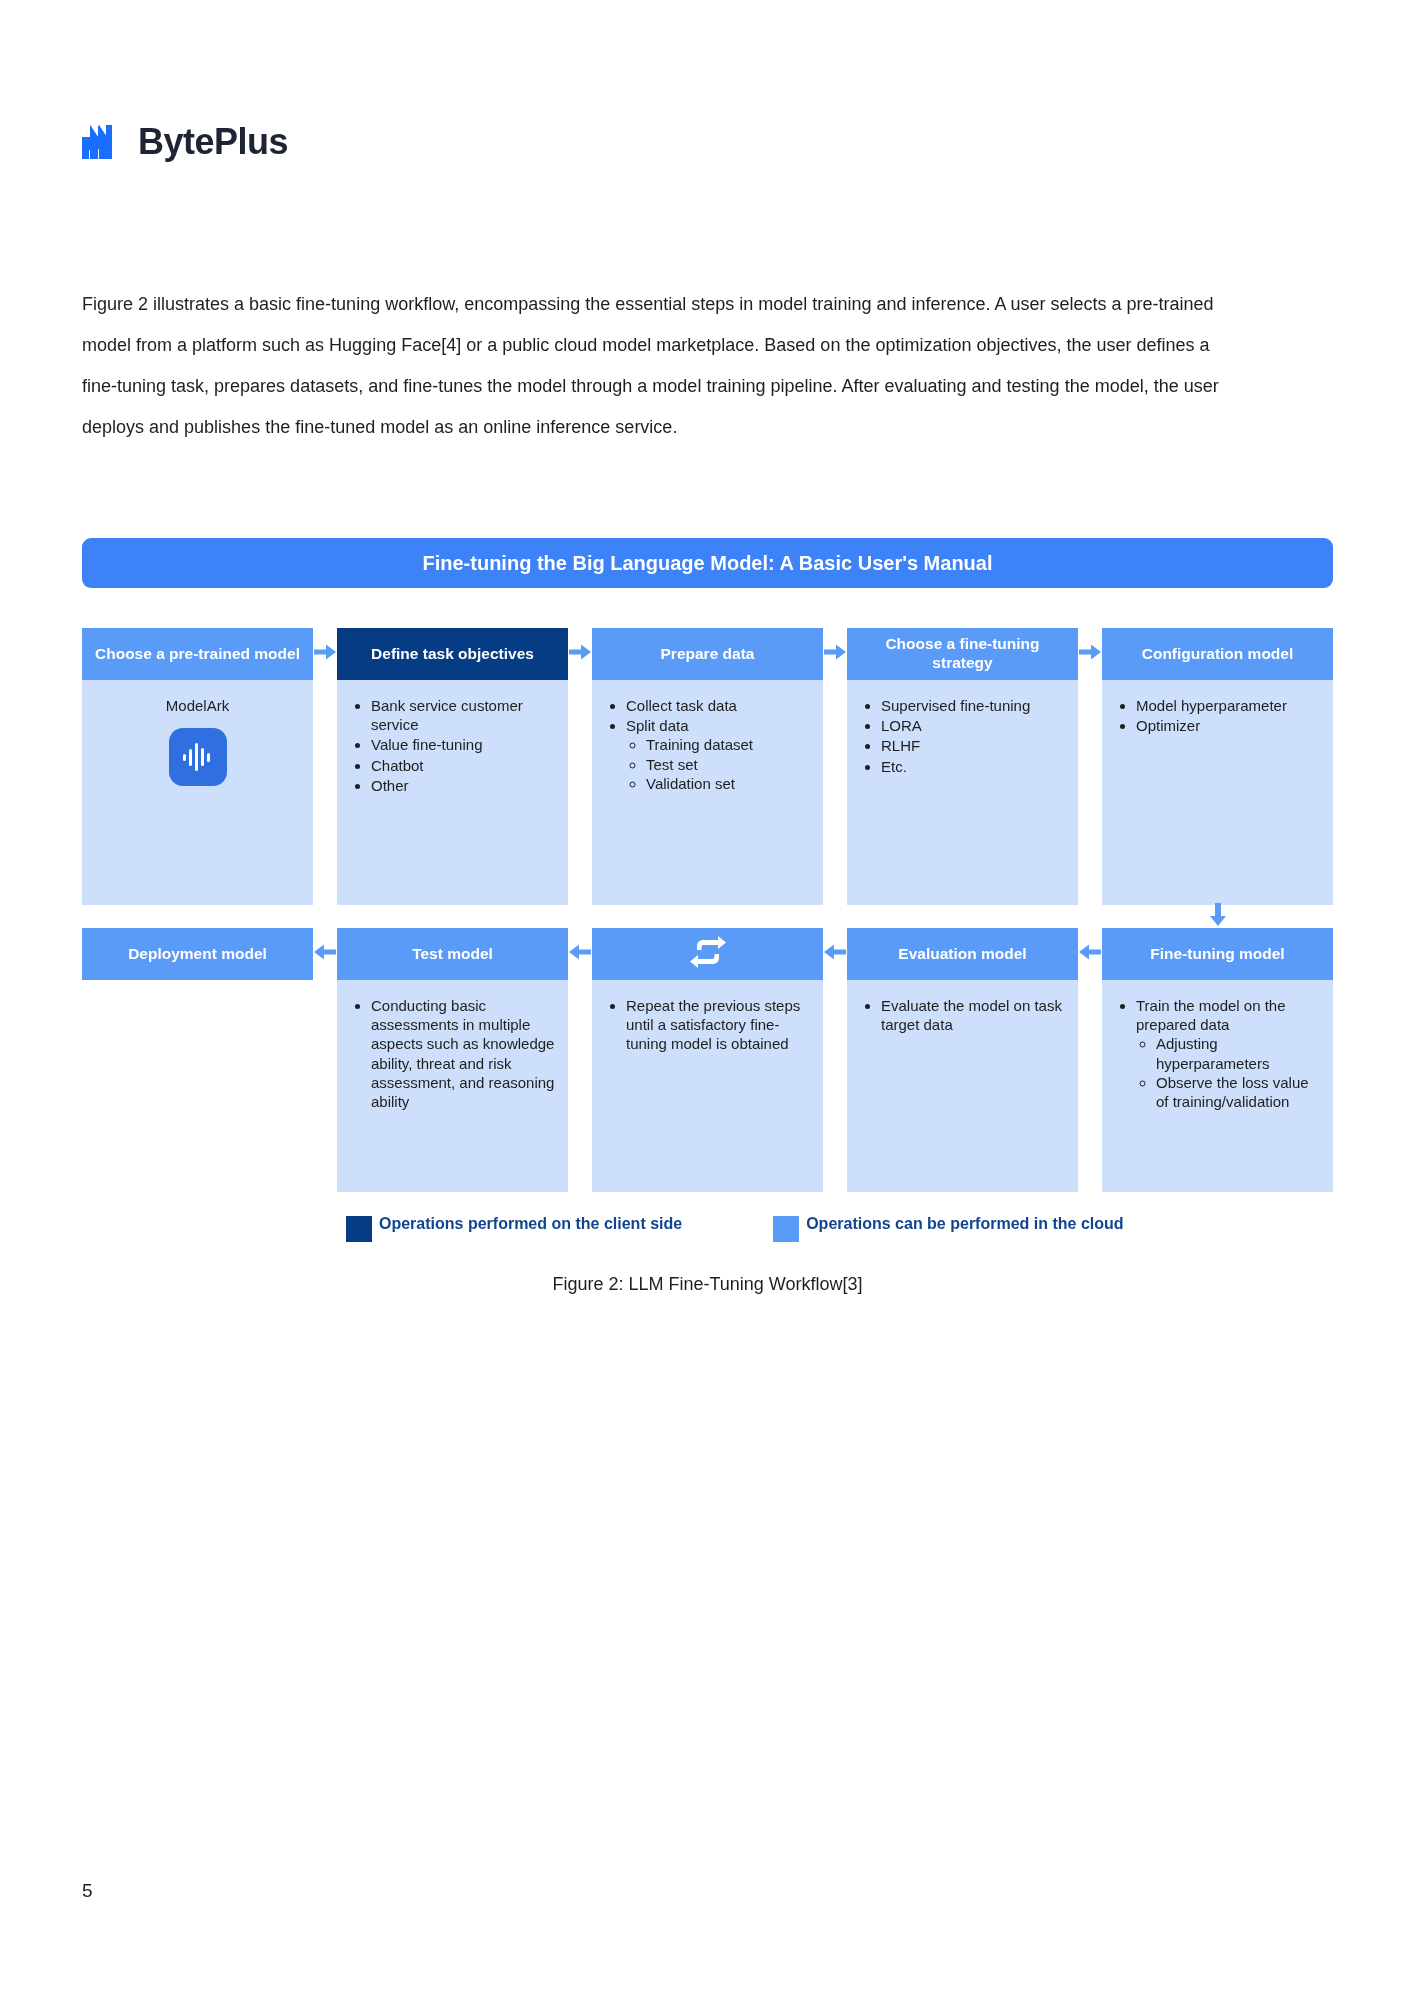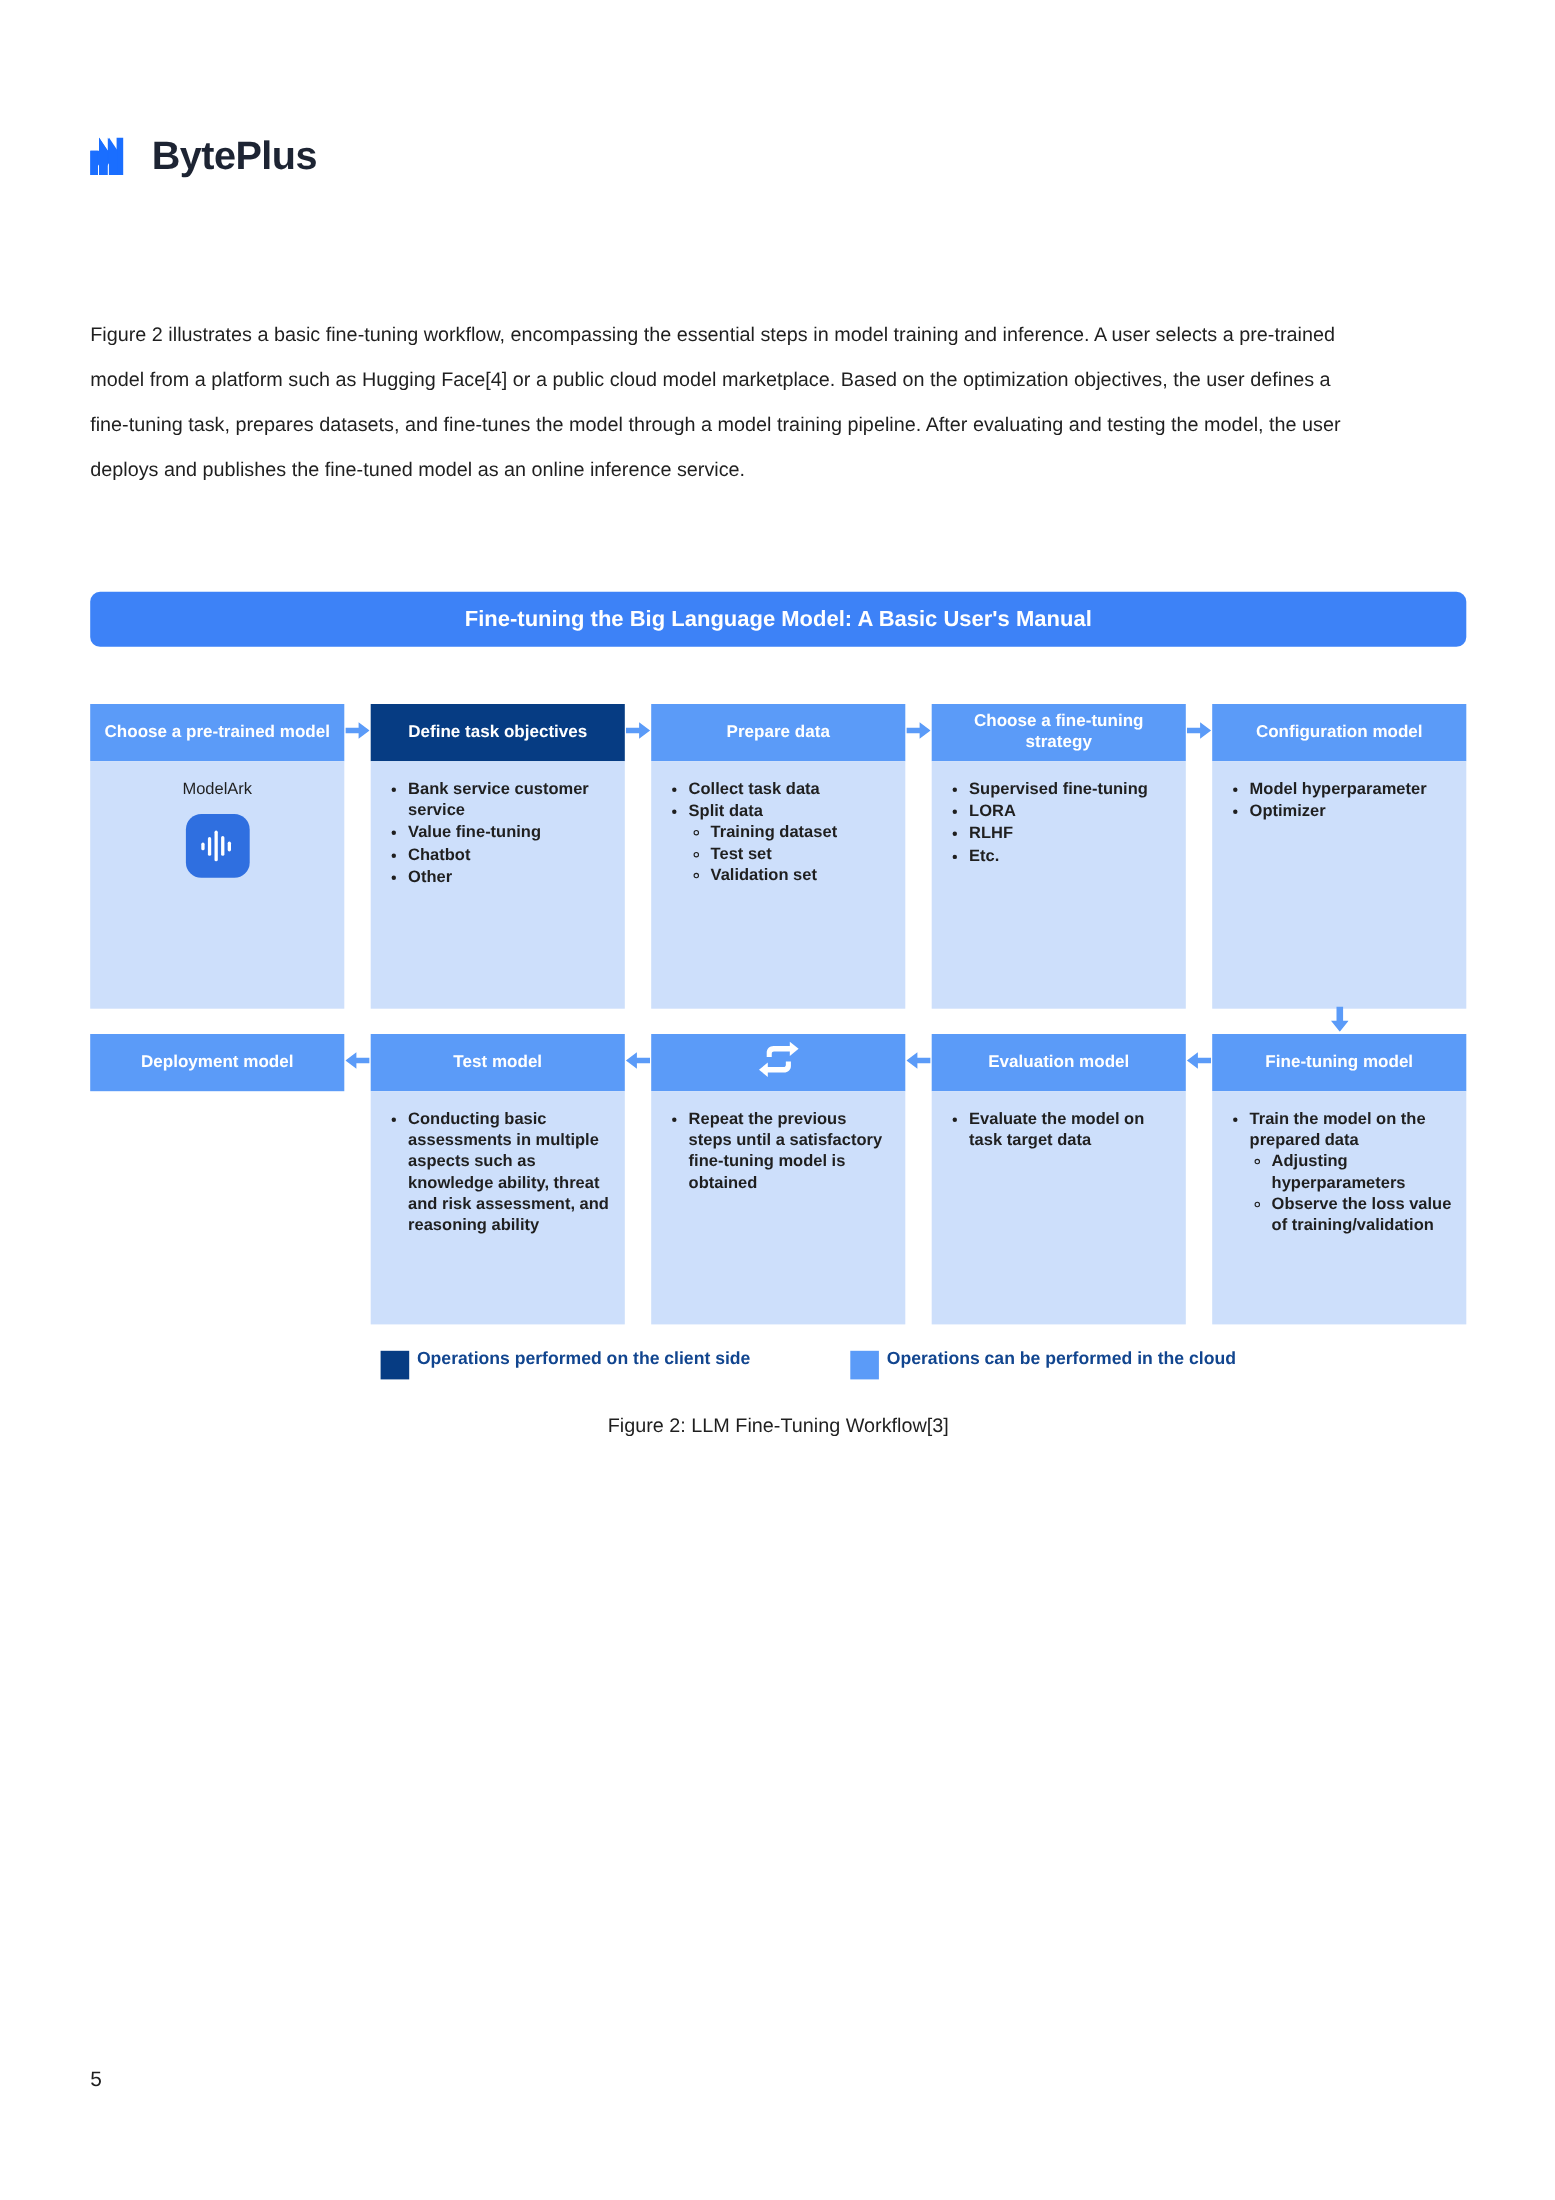--- a/index.html
+++ b/index.html
@@ -71,21 +71,21 @@
     color: #ffffff;
     font-size: 20px;
     font-weight: 700;
   }
 
   .grid-row {
     display: flex;
     align-items: flex-start;
     position: relative;
   }
-  .row1 { margin-top: 52px; justify-content: center; }
+  .row1 { margin-top: 40px; justify-content: center; }
   .row2 { margin-top: 23px; justify-content: flex-end; }
 
   .col {
     width: 231px;
     flex: 0 0 231px;
     position: relative;
   }
   .gap {
     width: 24px;
     flex: 0 0 24px;
@@ -125,21 +125,20 @@
     line-height: 1.28;
     color: #1f1f1f;
   }
   .row2 .box-body { min-height: 212px; }
   .box-body.empty { min-height: 0; height: 0; padding: 0; background: transparent; }
 
   ul.lvl1 {
     margin: 0;
     padding-left: 22px;
     list-style-type: disc;
-    font-weight: bold;
   }
   ul.lvl1 > li { margin-bottom: 1px; }
   ul.lvl2 {
     margin: 0;
     padding-left: 20px;
     list-style-type: circle;
   }
   ul.lvl2 > li { margin-bottom: 0px; }
 
   .plain-center {

